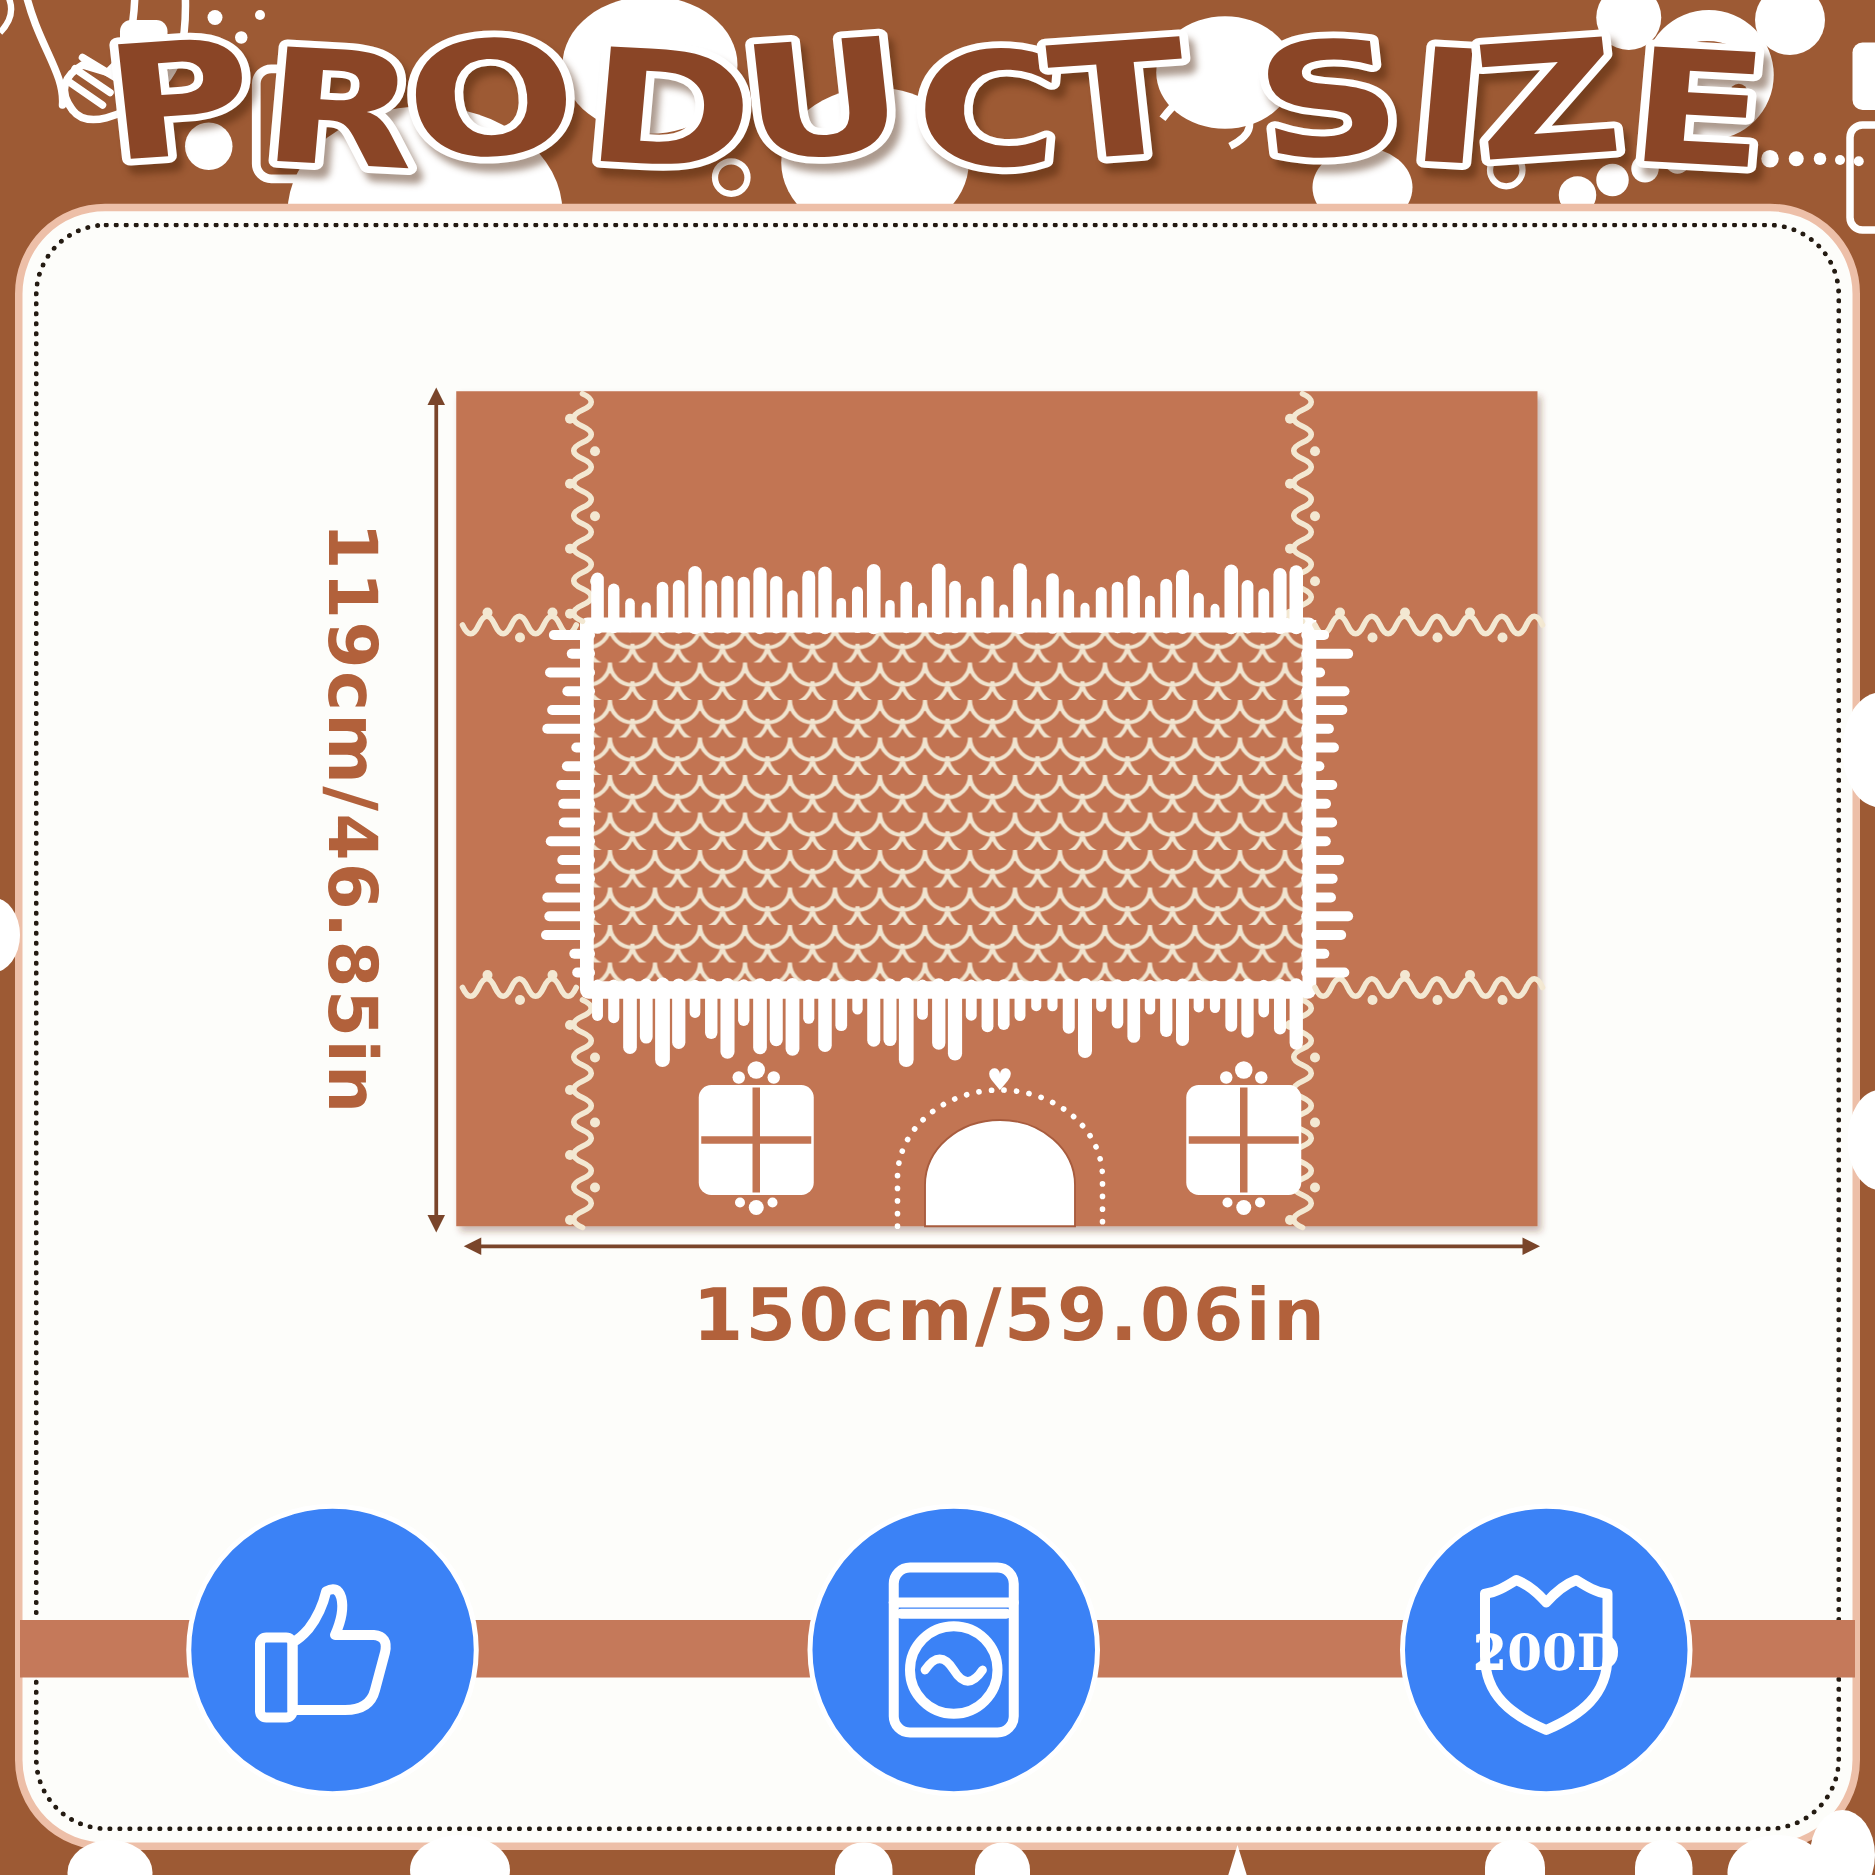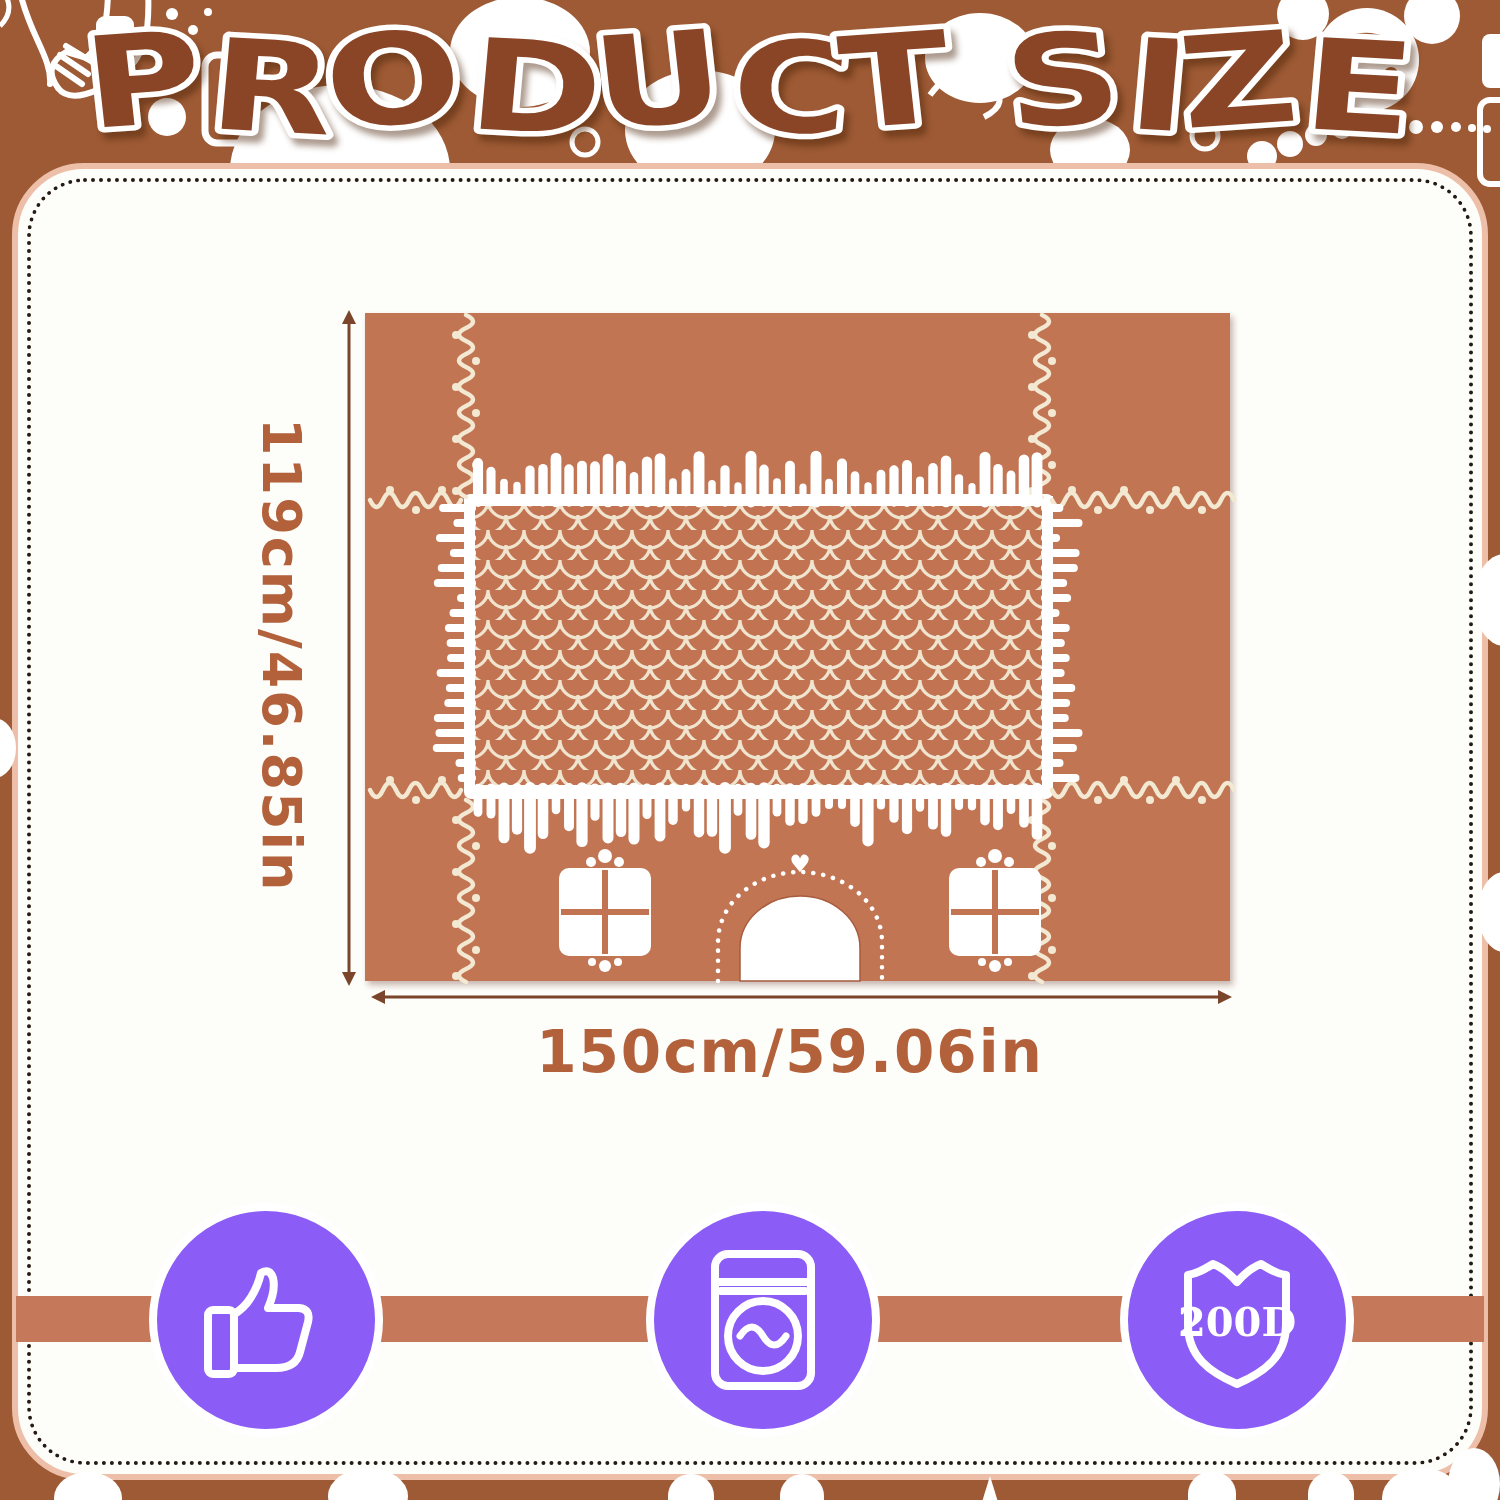--- a/index.html
+++ b/index.html
@@ -9,26 +9,26 @@
   #title-svg{position:absolute;left:0;top:4px;z-index:1;
     filter:drop-shadow(5px 7px 3px rgba(70,30,5,.45));}
   .card{position:absolute;left:12px;top:163px;right:12px;bottom:20px;
     background:#fdfdfa;border:6px solid #edbfa8;border-radius:72px;z-index:1;}
   .card-dots{position:absolute;left:27px;top:178px;right:27px;bottom:35px;
     border:4px dotted #241b12;border-radius:58px;z-index:2;pointer-events:none;}
   #diagram{position:absolute;left:240px;top:290px;z-index:2;}
   .dim-h{position:absolute;left:250px;top:382px;height:546px;z-index:2;
     writing-mode:vertical-rl;display:flex;align-items:center;justify-content:center;
     font-weight:bold;font-size:54px;color:#b2613b;letter-spacing:2px;}
-  .dim-w{position:absolute;left:330px;top:1018px;width:920px;text-align:center;z-index:2;
+  .dim-w{position:absolute;left:348px;top:1018px;width:920px;text-align:center;z-index:2;
     font-weight:bold;font-size:58px;color:#b2613b;letter-spacing:2px;}
   .band{position:absolute;left:16px;right:16px;top:1296px;height:46px;
     background:#c5795a;z-index:3;}
   .badge{position:absolute;top:1203px;width:234px;height:234px;box-sizing:border-box;
-    border-radius:50%;background:#8b5cf6;border:8px solid #ffffff;z-index:4;
+    border-radius:50%;background:#3b82f6;border:4px solid #ffffff;z-index:4;
     display:flex;align-items:center;justify-content:center;}
   .badge svg{overflow:visible;}
   .shield-label{font-family:"DejaVu Serif","Liberation Serif",serif;font-weight:bold;}
   svg.overlay{position:absolute;left:0;top:0;z-index:5;pointer-events:none;}
   text.title{font-family:"DejaVu Sans","Liberation Sans",sans-serif;font-weight:bold;}
 </style>
 </head>
 <body>
 
 <div class="stage">

